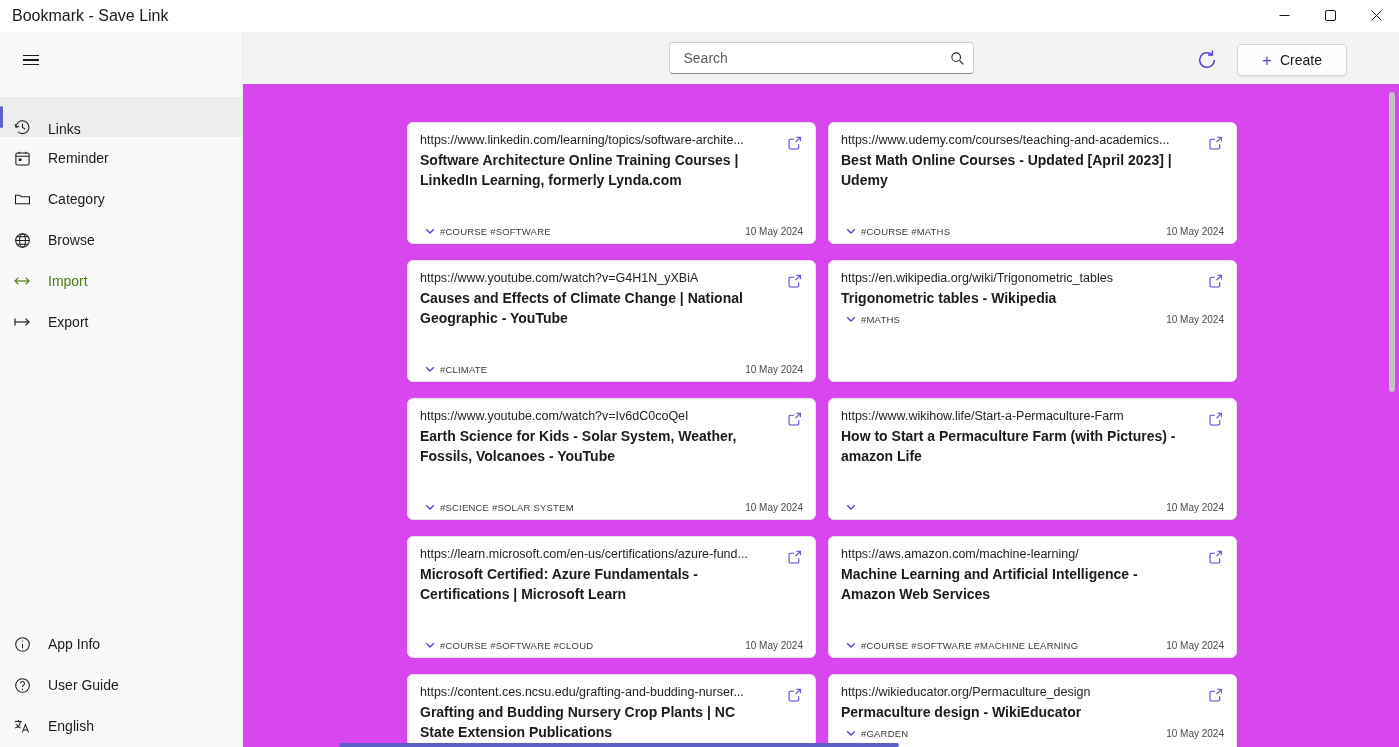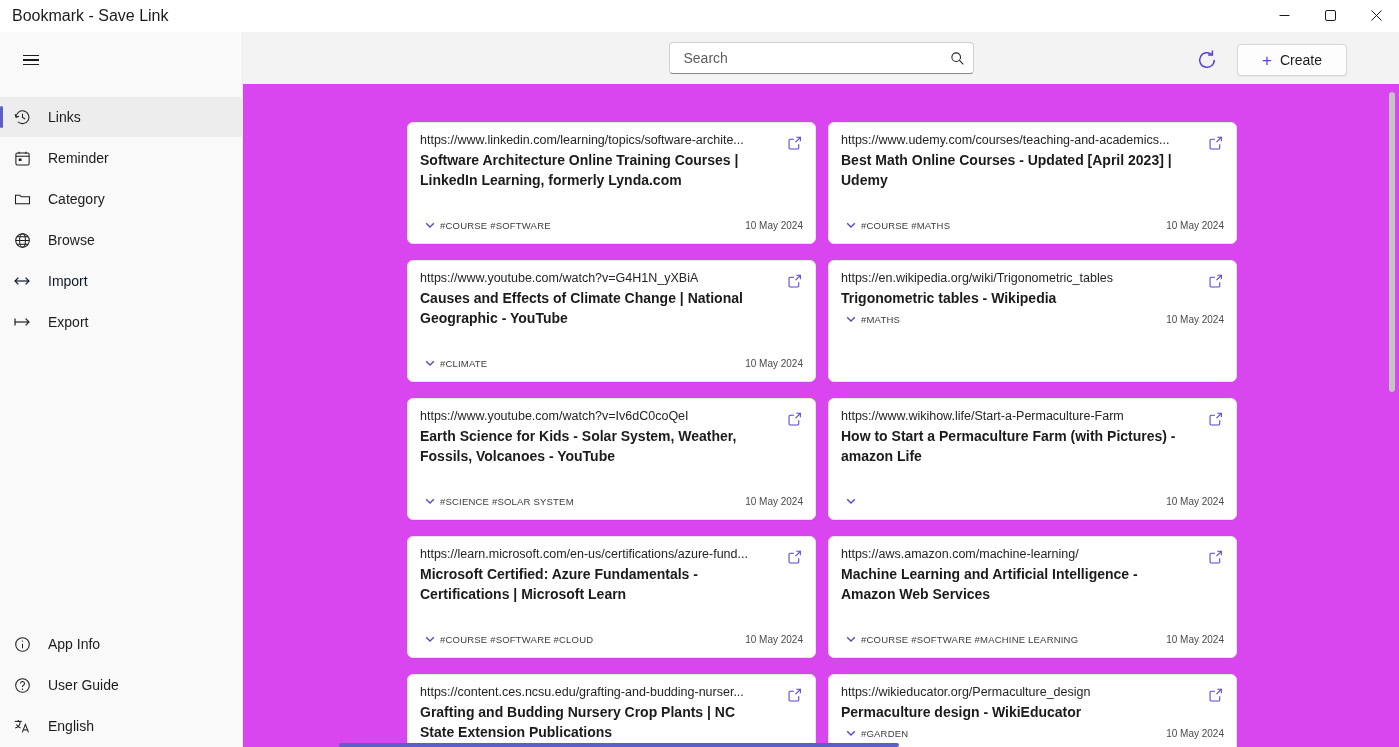--- a/index.html
+++ b/index.html
@@ -70,36 +70,36 @@
     display: flex;
     align-items: center;
     gap: 16px;
     padding-left: 12px;
     font-size: 14px;
     color: #1b1b1b;
     cursor: pointer;
     position: relative;
     margin: 1px 0;
   }
-  .nav-item.selected { background: #ededed; }
+  .nav-item.selected { background: #ededed; align-items: flex-end; }
   .nav-item.selected::before {
     content: "";
     position: absolute;
     left: 0; top: 9px;
     width: 3px; height: 22px;
     border-radius: 2px;
     background: #5b5fc7;
   }
   .nav-item .ic {
     width: 20px; height: 20px;
     display: flex; align-items: center; justify-content: center;
     color: #1b1b1b;
     flex: 0 0 20px;
   }
-  .nav-item.accent, .nav-item.accent .ic { color: #0f172a; }
+  .nav-item.accent, .nav-item.accent .ic { color: #4d7c0f; }
   .nav-spacer { flex: 1 1 auto; }
   .nav-bottom { padding-bottom: 0; }
 
   
   .content {
     flex: 1 1 auto;
     background: #d946ef;
     display: flex;
     flex-direction: column;
     min-width: 0;
@@ -206,21 +206,21 @@
     font-weight: bold;
     color: #1b1b1b;
     line-height: 20px;
     padding-right: 30px;
     max-height: 38px;
     overflow: hidden;
   }
   .card .meta {
     position: absolute;
     left: 12px; right: 12px;
-    bottom: 8px;
+    bottom: 2px;
     display: flex;
     align-items: center;
   }
   .card .chev {
     width: 20px; height: 20px;
     display: flex; align-items: center; justify-content: center;
     color: #5b3fd1;
     flex: 0 0 20px;
     cursor: pointer;
   }

